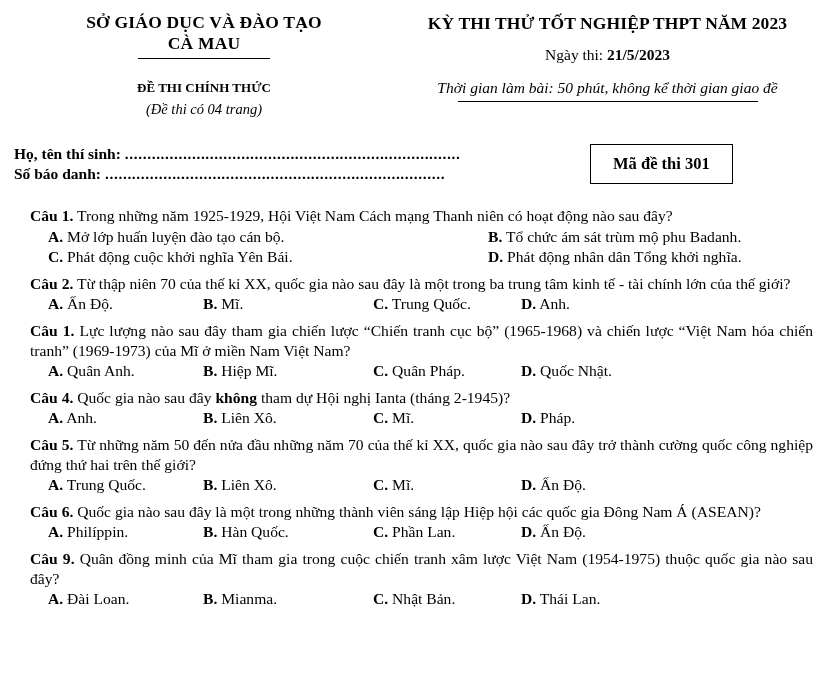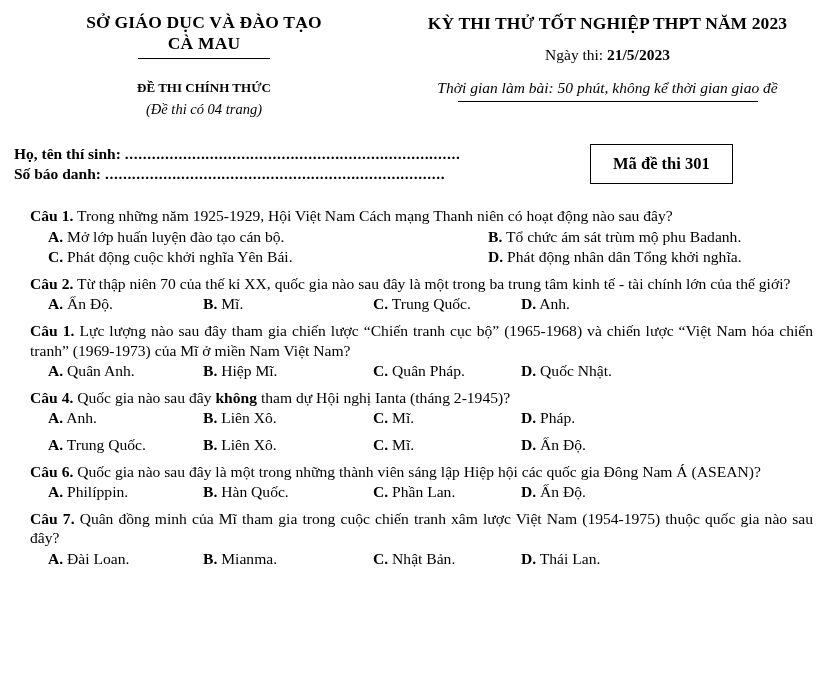--- a/index.html
+++ b/index.html
@@ -253,40 +253,41 @@
     <div class="q-text"><span class="q-label">Câu 4.</span><span> Quốc gia nào sau đây </span><b>không</b><span> tham dự Hội nghị Ianta (tháng 2-1945)?</span></div>
     <div class="options cols4">
       <div class="opt"><span class="letter">A.</span><span> Anh.</span></div>
       <div class="opt"><span class="letter">B.</span><span> Liên Xô.</span></div>
       <div class="opt"><span class="letter">C.</span><span> Mĩ.</span></div>
       <div class="opt"><span class="letter">D.</span><span> Pháp.</span></div>
     </div>
   </div>
 
   <div class="question">
+    <div class="q-text"><span class="q-label">Câu 5.</span><span> Từ những năm 50 đến nửa đầu những năm 70 của thế kỉ XX, quốc gia nào sau đây trở thành cường quốc công nghiệp đứng thứ hai trên thế giới?</span><b></b><span></span></div>
     <div class="options cols4">
       <div class="opt"><span class="letter">A.</span><span> Trung Quốc.</span></div>
       <div class="opt"><span class="letter">B.</span><span> Liên Xô.</span></div>
       <div class="opt"><span class="letter">C.</span><span> Mĩ.</span></div>
       <div class="opt"><span class="letter">D.</span><span> Ấn Độ.</span></div>
     </div>
   </div>
 
   <div class="question">
     <div class="q-text"><span class="q-label">Câu 6.</span><span> Quốc gia nào sau đây là một trong những thành viên sáng lập Hiệp hội các quốc gia Đông Nam Á (ASEAN)?</span><b></b><span></span></div>
     <div class="options cols4">
       <div class="opt"><span class="letter">A.</span><span> Philíppin.</span></div>
       <div class="opt"><span class="letter">B.</span><span> Hàn Quốc.</span></div>
       <div class="opt"><span class="letter">C.</span><span> Phần Lan.</span></div>
       <div class="opt"><span class="letter">D.</span><span> Ấn Độ.</span></div>
     </div>
   </div>
 
   <div class="question">
-    <div class="q-text"><span class="q-label">Câu 7.</span><span> Quân đồng minh của Mĩ tham gia trong cuộc chiến tranh xâm lược Việt Nam (1954-1975) thuộc quốc gia nào sau đây?</span><b></b><span></span></div>
+    <div class="q-text"><span class="q-label">Câu 9.</span><span> Quân đồng minh của Mĩ tham gia trong cuộc chiến tranh xâm lược Việt Nam (1954-1975) thuộc quốc gia nào sau đây?</span><b></b><span></span></div>
     <div class="options cols4">
       <div class="opt"><span class="letter">A.</span><span> Đài Loan.</span></div>
       <div class="opt"><span class="letter">B.</span><span> Mianma.</span></div>
       <div class="opt"><span class="letter">C.</span><span> Nhật Bản.</span></div>
       <div class="opt"><span class="letter">D.</span><span> Thái Lan.</span></div>
     </div>
   </div>
 
 </div>
 

